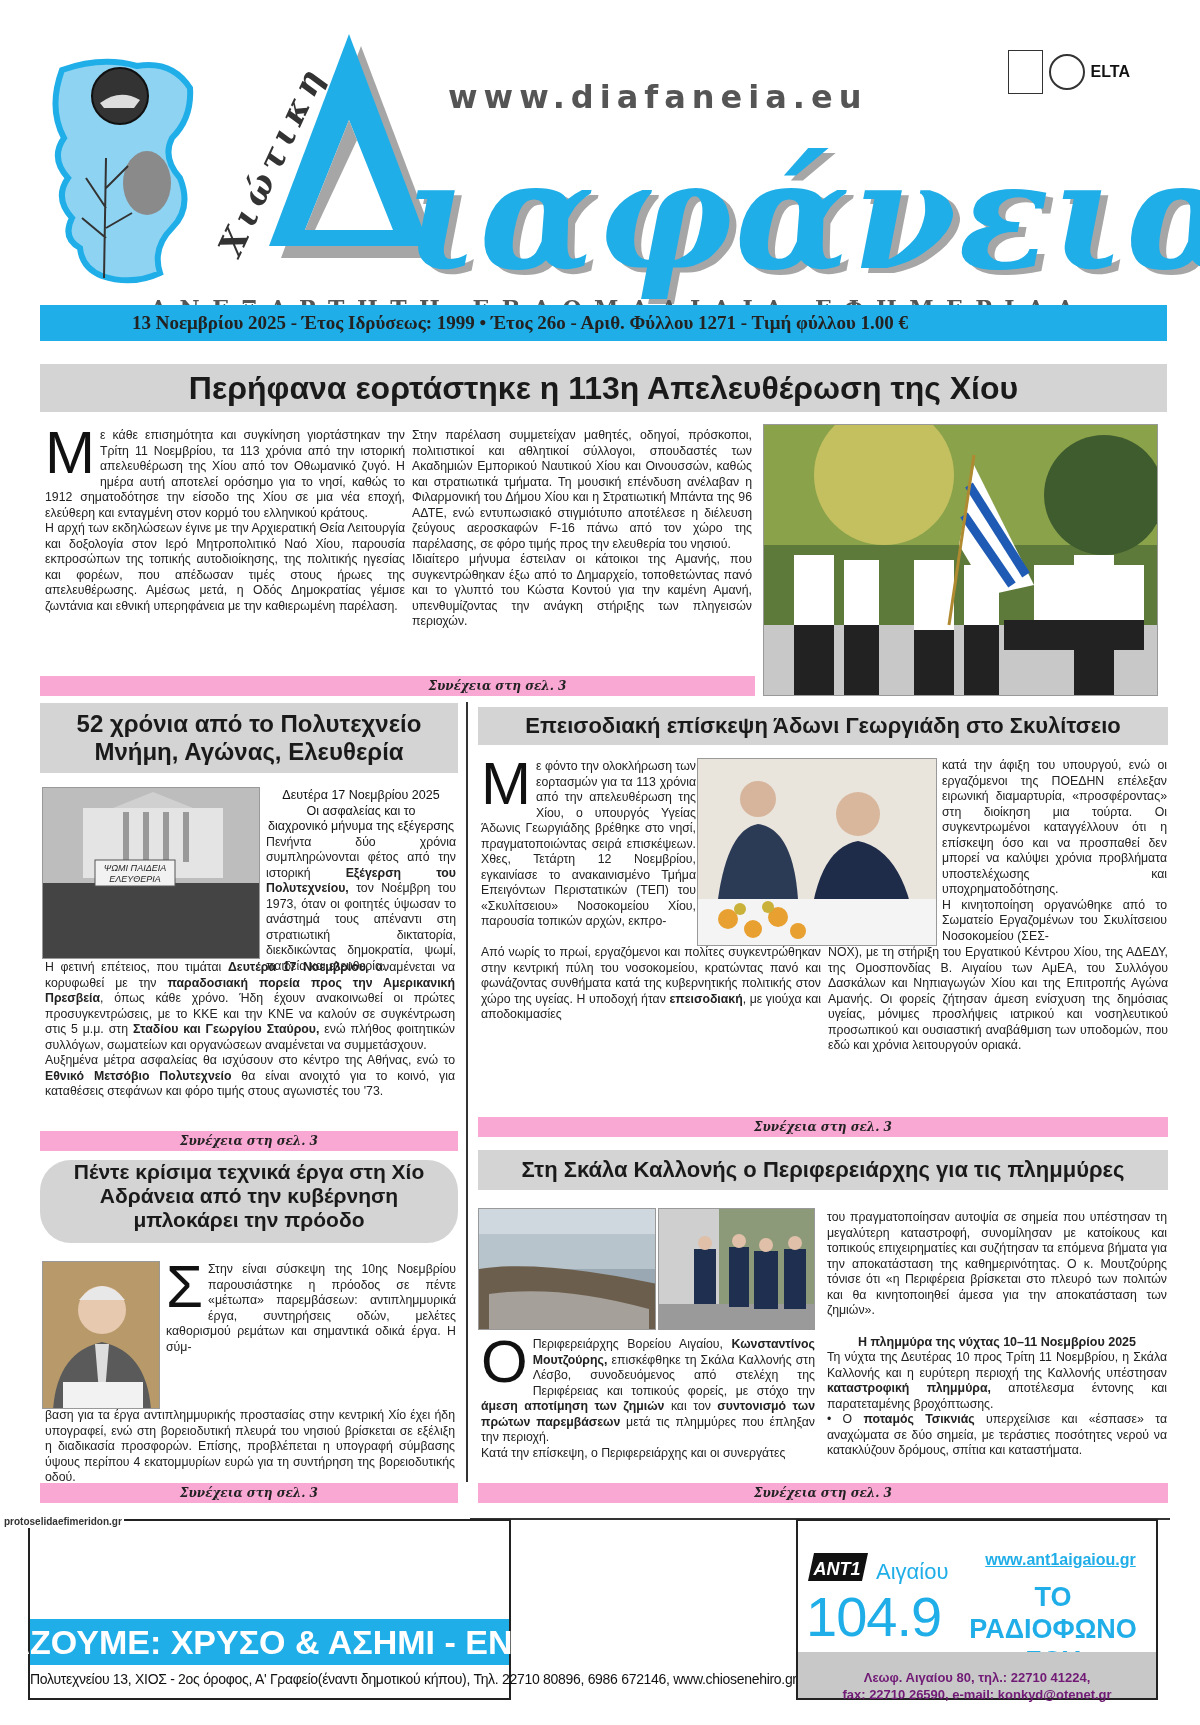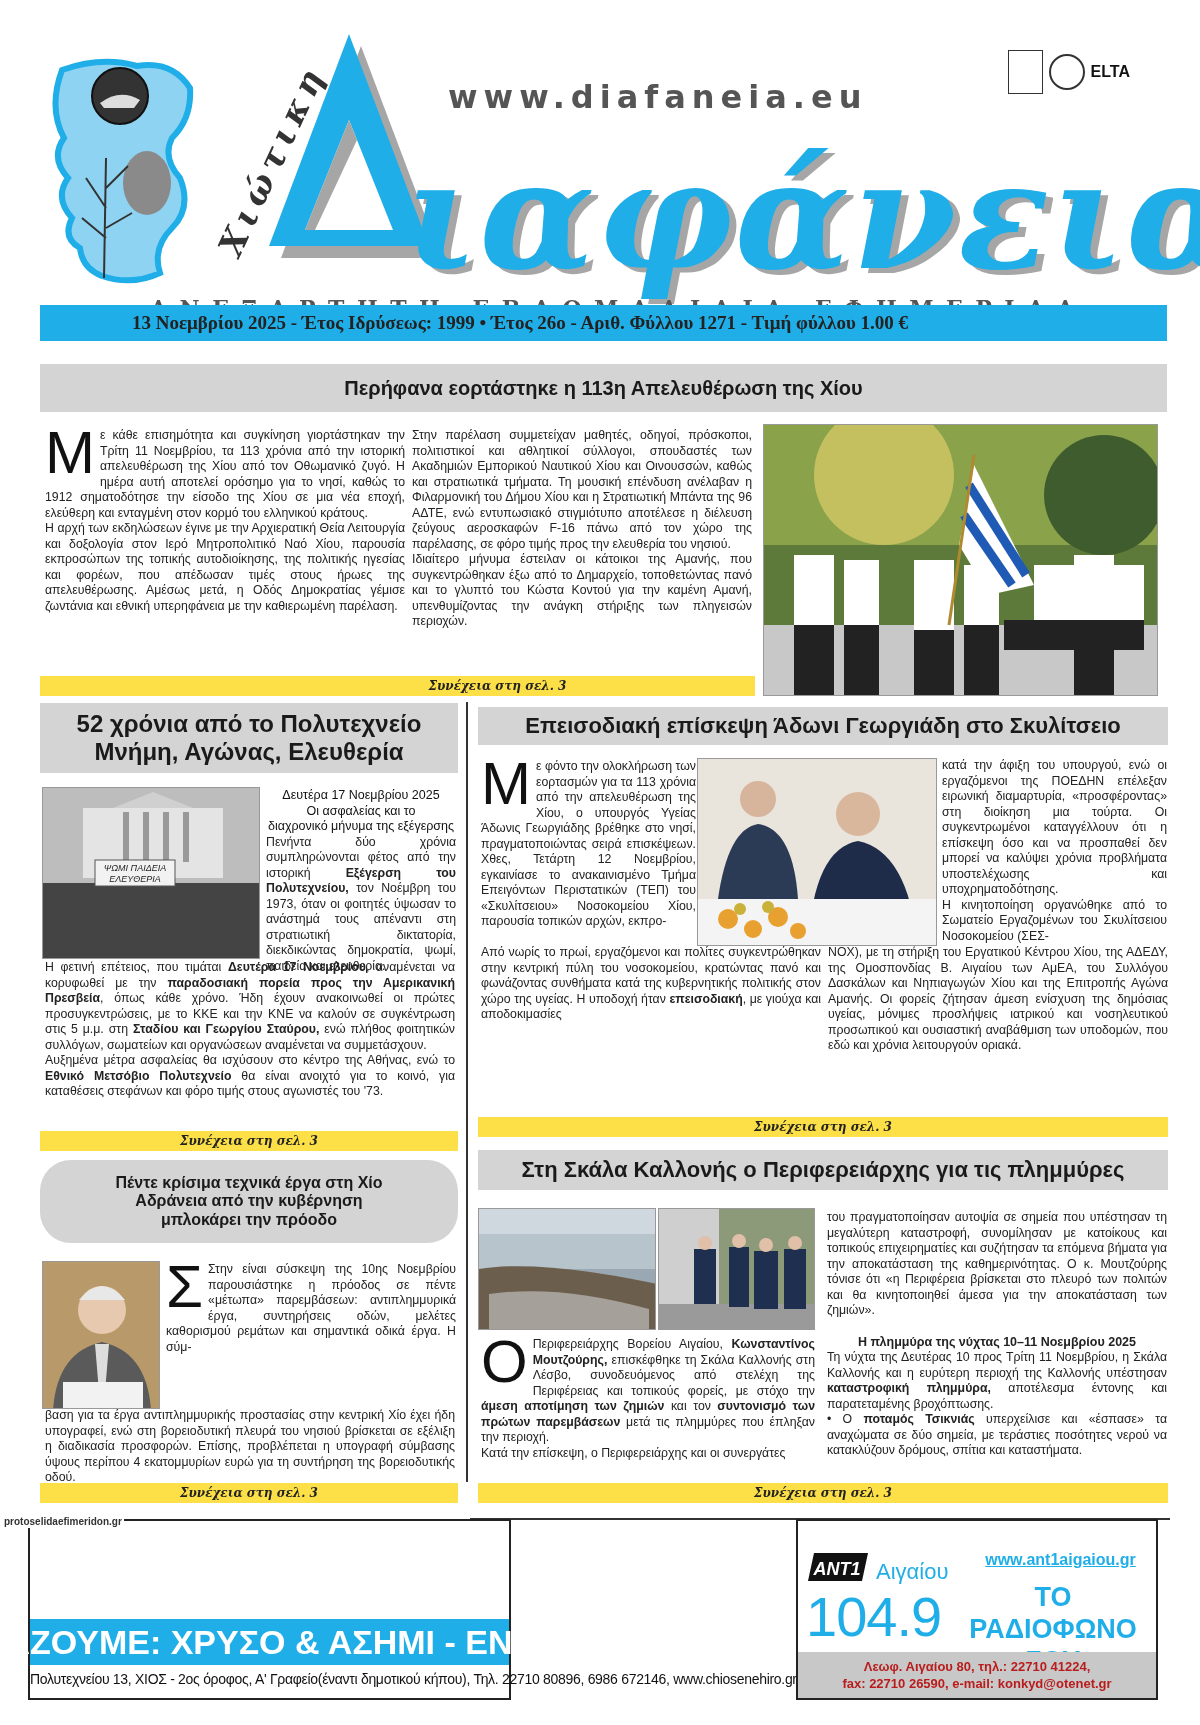--- a/index.html
+++ b/index.html
@@ -17,44 +17,44 @@
   .title .word { position: absolute; left: 150px; top: 110px; font-family: "DejaVu Serif", serif; font-style: italic; font-weight: bold; font-size: 150px; line-height: 1; color: #20aee8; text-shadow: 7px 5px 0 #a6a6a6; letter-spacing: 2px; }
   .postal { position: absolute; right: 70px; top: 50px; display: flex; gap: 6px; align-items: center; }
   .postal .box { width: 35px; height: 44px; border: 1px solid #333; font-size: 5px; text-align: center; }
   .postal .seal { width: 36px; height: 36px; border-radius: 50%; border: 2px solid #333; }
   .postal .elta { font-family: "Liberation Sans", sans-serif; font-weight: bold; font-size: 16px; color: #111; }
   .tagline { position: absolute; left: 150px; top: 272px; width: 1010px; font-family: "DejaVu Serif", serif; font-weight: bold; font-size: 22px; letter-spacing: 12.5px; color: #555; white-space: nowrap; margin-top: 23px; }
   .dateband { position: absolute; left: 40px; top: 305px; width: 1127px; height: 36px; background: #20aee8; color: #222; font-family: "Liberation Serif", serif; font-weight: bold; font-size: 19px; display: flex; align-items: center; padding-left: 92px; white-space: nowrap; }
 
   
   .headbar { background: #d4d4d4; color: #1a1a1a; font-family: "Liberation Sans", sans-serif; font-weight: bold; text-align: center; line-height: 1.15; }
-  .contbar { background: #fde047; font-family: "DejaVu Serif", serif; font-style: italic; font-weight: bold; font-size: 12px; color: #222; height: 20px; display: flex; align-items: center; justify-content: center; }
+  .contbar { background: #f9a8d4; font-family: "DejaVu Serif", serif; font-style: italic; font-weight: bold; font-size: 12px; color: #222; height: 20px; display: flex; align-items: center; justify-content: center; }
   .txt { font-family: "Liberation Sans", sans-serif; font-size: 12.3px; line-height: 15.5px; color: #222; text-align: justify; hyphens: auto; }
   .txt p { margin: 0; }
   .drop { float: left; font-family: "Liberation Sans", sans-serif; font-size: 60px; line-height: 46px; margin: 2px 5px 0 0; color: #111; }
   .photo { position: absolute; overflow: hidden; border: 1px solid #999; }
   .b { font-weight: bold; }
 
   
-  .lead-head { position: absolute; left: 40px; top: 364px; width: 1127px; height: 48px; font-size: 20px; display: flex; align-items: center; justify-content: center; }
+  .lead-head { position: absolute; left: 40px; top: 364px; width: 1127px; height: 48px; font-size: 32px; display: flex; align-items: center; justify-content: center; }
   .lead-c1 { position: absolute; left: 45px; top: 428px; width: 360px; }
   .lead-c2 { position: absolute; left: 412px; top: 428px; width: 340px; }
   .lead-photo { position: absolute; left: 763px; top: 424px; width: 395px; height: 272px; }
   .lead-cont { position: absolute; left: 40px; top: 676px; width: 715px; padding-left: 200px; }
 
   
   .vline { position: absolute; left: 466px; top: 702px; width: 2px; height: 780px; background: #333; }
   .poly-head { position: absolute; left: 40px; top: 703px; width: 418px; height: 70px; font-size: 24px; display: flex; flex-direction: column; justify-content: center; }
   .poly-photo { position: absolute; left: 42px; top: 787px; width: 218px; height: 172px; font-style: italic; }
   .poly-side { position: absolute; left: 266px; top: 788px; width: 190px; }
   .poly-sub { font-family: "Liberation Sans", sans-serif; font-size: 12.5px; line-height: 15.5px; text-align: center; color: #111; }
   .poly-body { position: absolute; left: 45px; top: 960px; width: 410px; }
   .poly-cont { position: absolute; left: 40px; top: 1131px; width: 418px; }
 
-  .works-head { position: absolute; left: 40px; top: 1160px; width: 418px; height: 83px; font-size: 16px; display: flex; flex-direction: column; justify-content: center; border-radius: 31px; }
+  .works-head { position: absolute; left: 40px; top: 1160px; width: 418px; height: 83px; font-size: 21px; display: flex; flex-direction: column; justify-content: flex-start; border-radius: 31px; }
   .works-photo { position: absolute; left: 42px; top: 1261px; width: 118px; height: 148px; }
   .works-side { position: absolute; left: 166px; top: 1262px; width: 290px; }
   .works-body { position: absolute; left: 45px; top: 1408px; width: 410px; }
   .works-cont { position: absolute; left: 40px; top: 1483px; width: 418px; }
 
   
   .ado-head { position: absolute; left: 478px; top: 707px; width: 690px; height: 38px; font-size: 22px; display: flex; align-items: center; justify-content: center; }
   .ado-c1 { position: absolute; left: 481px; top: 759px; width: 215px; }
   .ado-photo { position: absolute; left: 697px; top: 758px; width: 240px; height: 188px; }
   .ado-c2 { position: absolute; left: 942px; top: 758px; width: 225px; }
@@ -81,21 +81,21 @@
   .ad1 .tail { font-weight: normal; font-size: 44px; }
   .ad1 .band { position: absolute; left: 0; top: 98px; width: 100%; height: 46px; background: #20aee8; color: #fff; font-family: "Liberation Sans", sans-serif; font-weight: bold; font-size: 34px; display: flex; align-items: center; justify-content: center; white-space: nowrap; }
   .ad1 .addr { position: absolute; left: 0; top: 150px; width: 100%; text-align: center; font-family: "Liberation Sans", sans-serif; font-size: 14px; color: #111; white-space: nowrap; letter-spacing: -0.3px; }
 
   .ad2 { position: absolute; left: 796px; top: 1519px; width: 362px; height: 181px; border: 2px solid #222; background: #fff; }
   .ad2 .ant { position: absolute; left: 10px; top: 30px; width: 62px; height: 32px; }
   .ad2 .aig { position: absolute; left: 78px; top: 38px; font-family: "Liberation Sans", sans-serif; font-size: 22px; color: #20aee8; }
   .ad2 .freq { position: absolute; left: 8px; top: 68px; font-family: "Liberation Sans", sans-serif; font-size: 56px; line-height: 1; color: #20aee8; letter-spacing: -1px; }
   .ad2 .web { position: absolute; left: 170px; top: 30px; width: 185px; text-align: center; font-family: "Liberation Sans", sans-serif; font-weight: bold; font-size: 16px; color: #20aee8; text-decoration: underline; }
   .ad2 .slogan { position: absolute; left: 150px; top: 60px; width: 210px; text-align: center; font-family: "Liberation Sans", sans-serif; font-weight: bold; font-size: 27px; line-height: 32px; color: #20aee8; }
-  .ad2 .foot { position: absolute; left: 0; bottom: 0; width: 100%; height: 46px; background: #c8c8c8; font-family: "Liberation Sans", sans-serif; font-weight: bold; font-size: 13px; line-height: 17px; color: #b91c1c; text-align: center; padding-top: 6px; }
+  .ad2 .foot { position: absolute; left: 0; bottom: 0; width: 100%; height: 46px; background: #c8c8c8; font-family: "Liberation Sans", sans-serif; font-weight: bold; font-size: 13px; line-height: 17px; color: #701a75; text-align: center; padding-top: 17px; }
 </style>
 </head>
 <body>
 
 <header class="masthead">
   <div class="island">
     <svg viewBox="0 0 160 240">
       <path d="M20 22 Q60 8 95 18 Q130 12 148 40 Q150 70 130 90 Q120 110 138 130 Q150 160 130 180 Q110 200 118 225 Q90 238 60 228 Q40 220 38 200 Q20 190 30 170 Q12 150 26 130 Q8 110 22 90 Q6 60 20 22 Z" fill="#8fd3f2" stroke="#20aee8" stroke-width="6"></path>
       <circle cx="78" cy="48" r="28" fill="#333" stroke="#111" stroke-width="2"></circle>
       <path d="M58 55 Q78 40 98 52 L92 60 L62 60 Z" fill="#ddd"></path>

